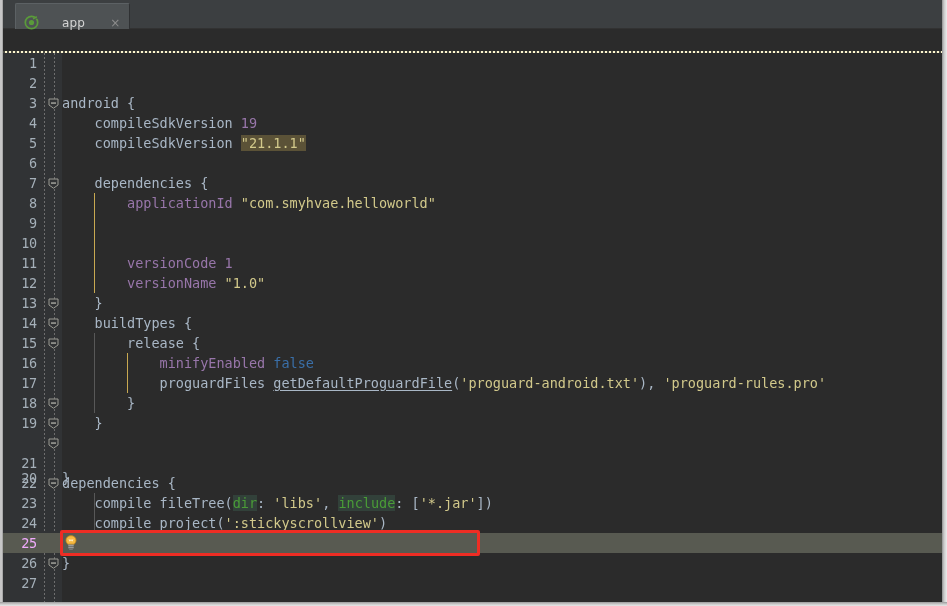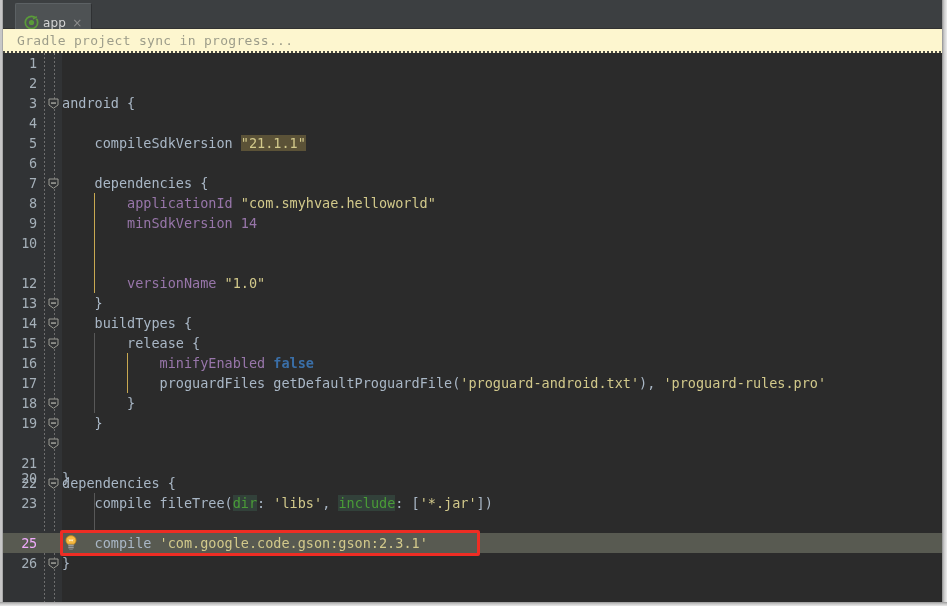--- a/index.html
+++ b/index.html
@@ -42,21 +42,21 @@
   .tabbar {
     position: absolute; left: 3px; top: 2px; right: 5px; height: 27px;
     background: #3c3f41;
     border-bottom: 1px solid #323232;
     box-sizing: border-box;
   }
   .tab {
     position: absolute; left: 12px; top: 1px;
     height: 26px;
     padding: 12px 9px 0 8px;
-    display: flex; align-items: center; gap: 4px;
+    display: flex; align-items: center; gap: 23px;
     background: #4e5254;
     border-top: 1px solid #5c6164;
     border-left: 1px solid #5c6164;
     border-right: 1px solid #2f3133;
     border-radius: 2px 2px 0 0;
     box-sizing: border-box;
     cursor: default;
   }
   .tab-icon {
     width: 15px; height: 15px;
@@ -180,25 +180,25 @@
     width: 11px; height: 11px;
     z-index: 6;
   }
   .fold svg { display: block; }
 
   
   .t-plain   { color: #a9b7c6; }
   .t-str     { color: #d2c98b; }
   .t-num     { color: #9876aa; }
   .t-attr    { color: #9876aa; }
-  .t-bool    { color: #3a6fa8; font-weight: bold; text-align: center; }
+  .t-bool    { color: #3a6fa8; font-weight: normal; text-align: center; }
   .t-green   { color: #4a9c37; background: #32413a; }
   .t-hl      { color: #d2c98b; background: #5b5237; }
   .t-hlnum   { color: #b09ac7; background: #5b5237; }
-  .t-method  { color: #a9b7c6; text-underline-offset: 2px; }
+  .t-method  { color: #a9b7c6; text-decoration: underline; text-underline-offset: 2px; }
 
   
   .bulb {
     position: absolute;
     z-index: 20;
     width: 14px; height: 15px;
   }
   .bulb svg { display: block; }
 
   
@@ -226,63 +226,63 @@
           <circle cx="7.5" cy="7.5" r="2.6" fill="#5a9b3a"></circle>
           <path d="M9.4 3.2 L12.6 1.4 L13.6 3.0 L10.3 4.8 Z" fill="#4e5254"></path>
           <path d="M9.6 3.6 L12.4 2.0" stroke="#5a9b3a" stroke-width="1.5" stroke-linecap="round"></path>
         </svg>
       </span>
       <span class="tab-label">app</span>
       <span class="tab-close">×</span>
     </div>
   </div>
 
-  <div class="notify">
-    <span class="notify-text">Gradle project sync in progress...</span>
-  </div>
   <div class="notify-dots"></div>
 
   <div class="editor">
     <div class="gutter"></div>
     <div class="gutter-sep"></div>
     <div class="foldstrip"></div>
     <div class="foldline"></div>
 
     <div id="guides">
         <div class="guide orange" style="left: 91px; top: 140px; height: 100px;"></div>
         <div class="guide dark" style="left: 91px; top: 280px; height: 80px;"></div>
         <div class="guide orange" style="left: 124px; top: 300px; height: 40px;"></div>
         <div class="guide dark" style="left: 91px; top: 440px; height: 60px;"></div>
       </div>
 
     <div class="code-layer" id="code-layer">
         <div class="row" style="top: 0px;"><span class="lnum">1</span></div>
         <div class="row" style="top: 20px;"><span class="lnum">2</span><span class="ctext"></span></div>
         <div class="row" style="top: 40px;"><span class="lnum">3</span><span class="ctext"><span class="t-plain">android {</span></span></div>
-        <div class="row" style="top: 60px;"><span class="lnum">4</span></div>
+        <div class="row" style="top: 60px;"><span class="lnum">4</span><span class="ctext"><span class="t-plain">    compileSdkVersion </span><span class="t-num">19</span></span></div>
         <div class="row" style="top: 80px;"><span class="lnum">5</span><span class="ctext"><span class="t-plain">    compileSdkVersion </span><span class="t-hl">"21.1.1"</span></span></div>
         <div class="row" style="top: 100px;"><span class="lnum">6</span><span class="ctext"></span></div>
         <div class="row" style="top: 120px;"><span class="lnum">7</span><span class="ctext"><span class="t-plain">    dependencies {</span></span></div>
         <div class="row" style="top: 140px;"><span class="lnum">8</span><span class="ctext"><span class="t-attr">        applicationId </span><span class="t-str">"com.smyhvae.helloworld"</span></span></div>
-        <div class="row" style="top: 160px;"><span class="lnum">9</span><span class="ctext"><span class="t-attr">        minSdkVersion </span><span class="t-num">14</span></span></div>
+        <div class="row" style="top: 160px;"><span class="lnum">9</span></div>
         <div class="row" style="top: 180px;"><span class="lnum">10</span></div>
+        <div class="row" style="top: 200px;"><span class="lnum">11</span><span class="ctext"><span class="t-attr">        versionCode </span><span class="t-num">1</span></span></div>
         <div class="row" style="top: 220px;"><span class="lnum">12</span><span class="ctext"><span class="t-attr">        versionName </span><span class="t-str">"1.0"</span></span></div>
         <div class="row" style="top: 240px;"><span class="lnum">13</span><span class="ctext"><span class="t-plain">    }</span></span></div>
         <div class="row" style="top: 260px;"><span class="lnum">14</span><span class="ctext"><span class="t-plain">    buildTypes {</span></span></div>
         <div class="row" style="top: 280px;"><span class="lnum">15</span><span class="ctext"><span class="t-plain">        release {</span></span></div>
         <div class="row" style="top: 300px;"><span class="lnum">16</span><span class="ctext"><span class="t-attr">            minifyEnabled </span><span class="t-bool">false</span></span></div>
         <div class="row" style="top: 320px;"><span class="lnum">17</span><span class="ctext"><span class="t-plain">            proguardFiles </span><span class="t-method">getDefaultProguardFile</span><span class="t-plain">(</span><span class="t-str">'proguard-android.txt'</span><span class="t-plain">), </span><span class="t-str">'proguard-rules.pro'</span></span></div>
         <div class="row" style="top: 340px;"><span class="lnum">18</span><span class="ctext"><span class="t-plain">        }</span></span></div>
         <div class="row" style="top: 360px;"><span class="lnum">19</span><span class="ctext"><span class="t-plain">    }</span></span></div>
         <div class="row" style="top: 380px; margin-top: 35px;"><span class="lnum">20</span><span class="ctext"><span class="t-plain">}</span></span></div>
         <div class="row" style="top: 400px;"><span class="lnum">21</span><span class="ctext"></span></div>
         <div class="row" style="top: 420px;"><span class="lnum">22</span><span class="ctext"><span class="t-plain">dependencies {</span></span></div>
         <div class="row" style="top: 440px;"><span class="lnum">23</span><span class="ctext"><span class="t-plain">    compile fileTree(</span><span class="t-green">dir</span><span class="t-plain">: </span><span class="t-str">'libs'</span><span class="t-plain">, </span><span class="t-green">include</span><span class="t-plain">: [</span><span class="t-str">'*.jar'</span><span class="t-plain">])</span></span></div>
-        <div class="row current" style="top: 480px;"><span class="lnum">25</span><span class="ctext"><span class="t-plain">    compile </span><span class="t-str">'com.google.code.gson:gson:2.3.1'</span></span></div>
+        <div class="row" style="top: 460px;"><span class="lnum">24</span><span class="ctext"><span class="t-plain">    compile project(</span><span class="t-str">':stickyscrollview'</span><span class="t-plain">)</span></span></div>
+        <div class="row current" style="top: 480px;"><span class="lnum">25</span></div>
         <div class="row" style="top: 500px; padding-left: 20px;"><span class="lnum">26</span><span class="ctext"><span class="t-plain">}</span></span></div>
+        <div class="row" style="top: 520px;"><span class="lnum">27</span><span class="ctext"></span></div>
       </div>
 
     <div id="folds">
         <div class="fold" style="top: 45px;">
           <svg width="11" height="11" viewBox="0 0 11 11">
             <path d="M1 1 H10 V7 L5.5 10.2 L1 7 Z" fill="#313335" stroke="#9b9b93" stroke-width="1"></path>
             <rect x="3" y="4.5" width="5" height="1.1" fill="#c9c9bf"></rect>
           </svg>
         </div>
         <div class="fold" style="top: 125px;">

